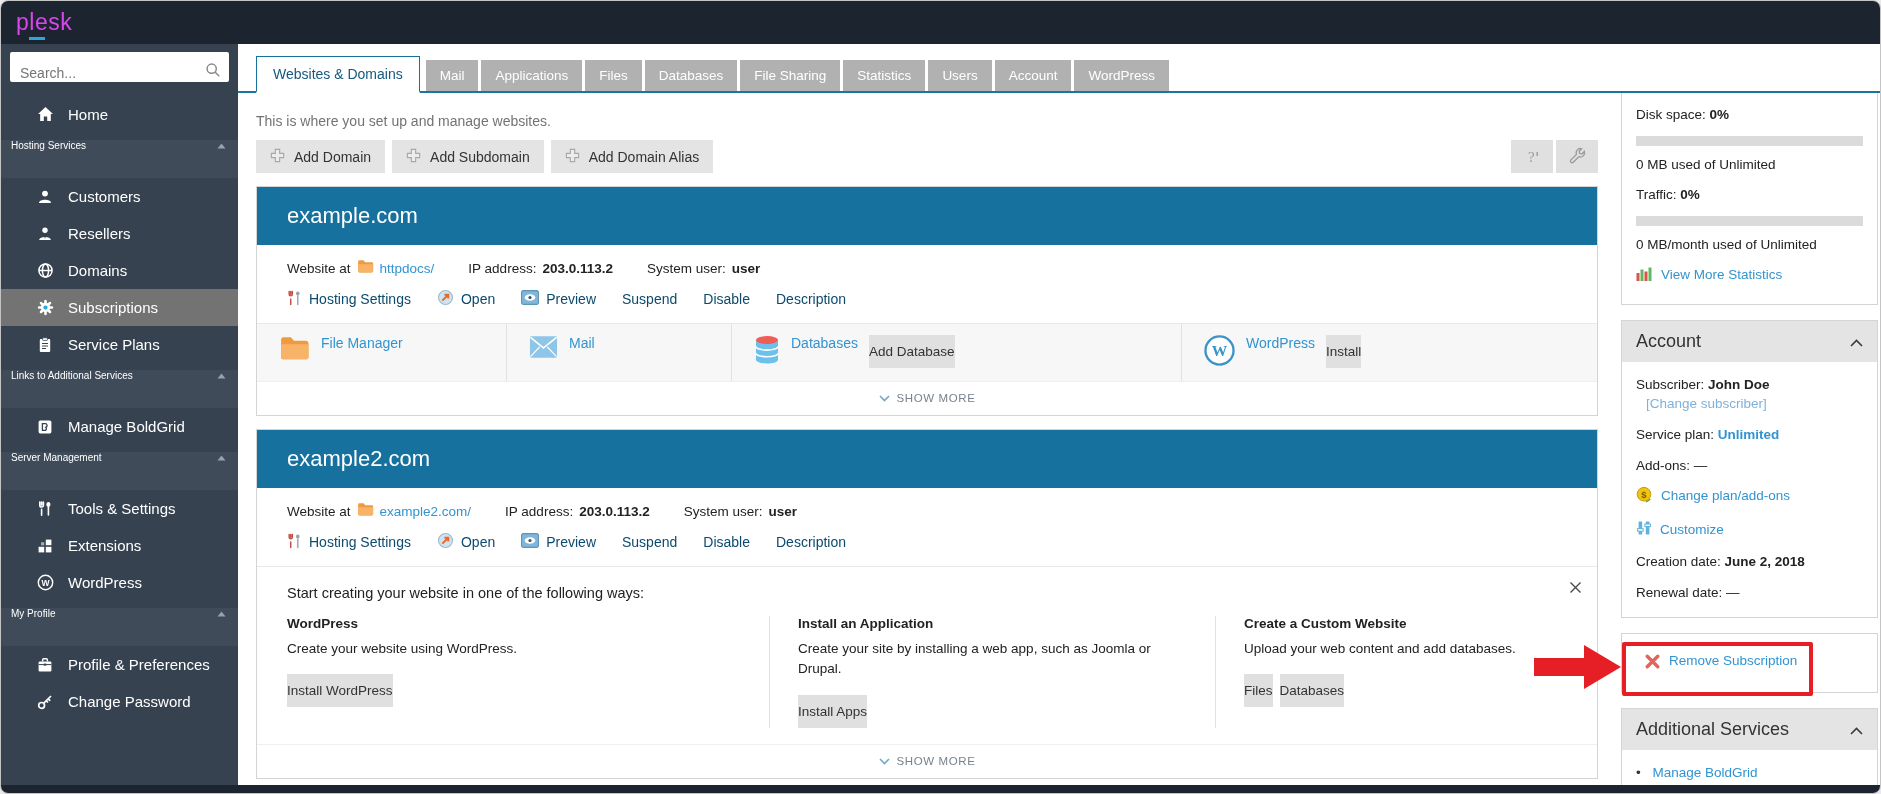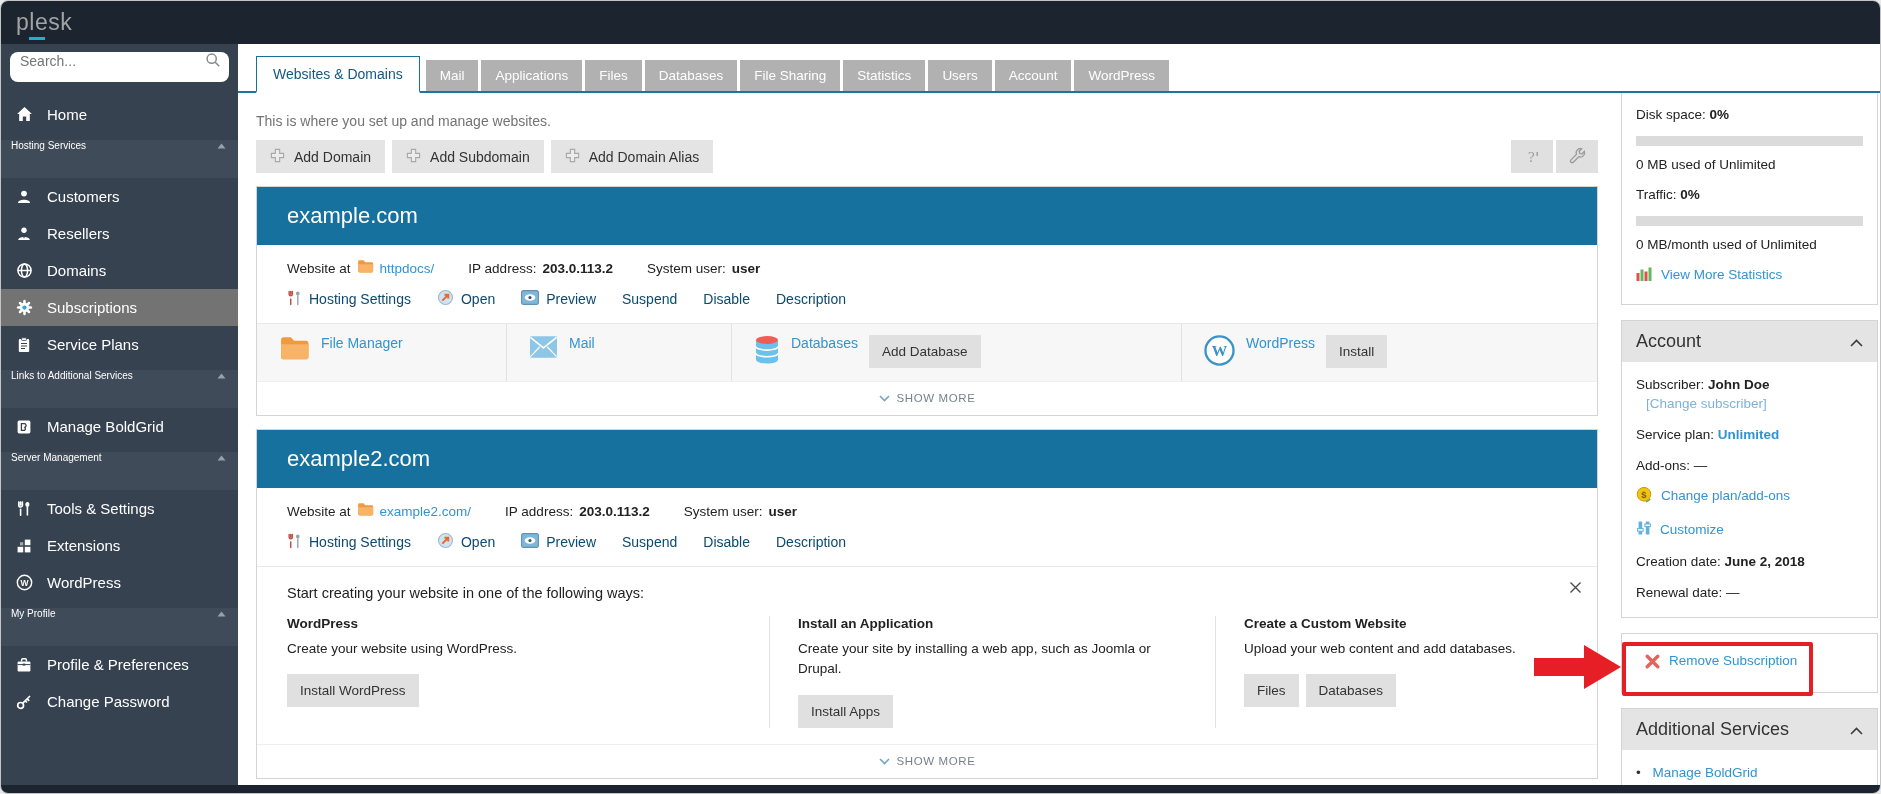--- a/index.html
+++ b/index.html
@@ -1,28 +1,28 @@
 <!DOCTYPE html>
 <html><head>
 <meta charset="utf-8">
 <style>
   html,body{margin:0;padding:0;background:#e9e9e9;font-family:"Liberation Sans",sans-serif;}
   .page{width:1881px;height:794px;box-sizing:border-box;position:relative;border:1px solid #c4c4c4;
         border-radius:8px;overflow:hidden;background:#fff;display:flex;flex-direction:column;}
   
   .topbar{height:43px;flex:0 0 43px;background:#1c2430;display:flex;align-items:center;padding-left:15px;}
-  .logo{color:#a3a3a3;font-size:23px;letter-spacing:.5px;position:relative;}
+  .logo{color:#d946ef;font-size:23px;letter-spacing:.5px;position:relative;}
   .logo::after{content:"";position:absolute;left:13px;bottom:-4px;width:16px;height:3px;background:#27a9dc;}
   .footbar{height:8px;flex:0 0 8px;background:#1c2430;}
   .frame{flex:1;display:flex;min-height:0;}
   
   .sidenav{width:237px;flex:0 0 237px;background:#364250;box-sizing:border-box;padding-top:8px;color:#fff;}
-  .search{margin:0 9px 14px;background:#fff;display:flex;align-items:flex-start;height:30px;border-radius:8px;padding:0 8px;}
+  .search{margin:0 9px 14px;background:#fff;display:flex;align-items:flex-end;height:30px;border-radius:2px;padding:0 8px;}
   .search input{border:0;outline:0;flex:1;font-size:14px;color:#555;font-family:inherit;min-width:0;}
-  .nav-item{display:flex;align-items:center;gap:13px;padding:0 10px 0 13px;height:37px;font-size:15px;cursor:pointer;}
+  .nav-item{display:flex;align-items:center;gap:13px;padding:0 10px 0 34px;height:37px;font-size:15px;cursor:pointer;}
   .nav-item .ic{width:20px;display:flex;justify-content:center;align-items:center;}
   .nav-item.active{background:#737373;}
   .nav-section{display:flex;align-items:flex-start;justify-content:space-between;background:#404b59;height:38px;
                padding:0 12px 0 10px;font-size:10px;margin-top:7px;cursor:pointer;}
   
   .rightcol{flex:1;display:flex;flex-direction:column;background:#fff;min-width:0;}
   .tabsbar{display:flex;align-items:flex-end;padding:6px 8px 0 18px;border-bottom:2px solid #1a76a0;margin-top:6px;}
   .tab{background:#b1b1b1;color:#fff;font-size:13.5px;padding:8px 14px;margin-right:3px;cursor:pointer;white-space:nowrap;}
   .tab.active{background:#fff;border:1px solid #17719e;border-bottom:2px solid #fff;margin-bottom:-2px;
               color:#15597f;font-size:14px;padding:9px 16px;margin-right:6px;}
@@ -41,21 +41,21 @@
   .card-info{display:flex;gap:34px;align-items:center;padding:14px 30px 0;font-size:13.5px;color:#222;}
   .info-item{display:inline-flex;gap:6px;align-items:center;}
   .inline-link{color:#3194d1;text-decoration:none;cursor:pointer;}
   .card-actions{display:flex;gap:26px;align-items:center;padding:12px 30px 14px;font-size:14px;}
   .action-link{color:#0c4a6e;text-decoration:none;display:inline-flex;gap:7px;align-items:center;cursor:pointer;}
   .features{display:flex;border-top:1px solid #e8e8e8;background:#f7f7f7;}
   .feature{display:flex;align-items:flex-start;gap:11px;padding:11px 0 11px 22px;border-right:1px solid #e2e2e2;box-sizing:border-box;}
   .feature:nth-child(1){width:250px;}.feature:nth-child(2){width:225px;}.feature:nth-child(3){width:450px;}
   .feature:last-child{flex:1;border-right:0;}
   .feature .f-link{color:#3194d1;font-size:14px;text-decoration:none;cursor:pointer;}
-  .btn-sm{background:#e0e0e0;border:0;font-size:13.5px;padding:9px 13px;color:#333;cursor:pointer;font-family:inherit;}
+  .btn-sm{background:#e0e0e0;border:0;font-size:13.5px;padding:9px 0;color:#333;cursor:pointer;font-family:inherit;}
   .show-more{display:flex;justify-content:center;align-items:center;gap:7px;padding:10px 0 11px;font-size:11.5px;
              letter-spacing:.6px;color:#76828e;border-top:1px solid #efefef;cursor:pointer;}
   .promo{position:relative;padding:0 30px;border-top:1px solid #e8e8e8;}
   .promo-close{position:absolute;top:13px;right:15px;cursor:pointer;}
   .promo-title{font-size:14.5px;color:#222;margin:18px 0 15px;}
   .promo-cols{display:flex;margin-bottom:16px;}
   .pcol{box-sizing:border-box;padding-right:28px;}
   .pcol + .pcol{padding-left:28px;border-left:1px solid #e2e2e2;}
   .pcol:nth-child(1){width:482px;}.pcol:nth-child(2){width:446px;}.pcol:nth-child(3){flex:1;}
   .pcol h4{font-size:13.5px;margin:0 0 8px;color:#222;}

